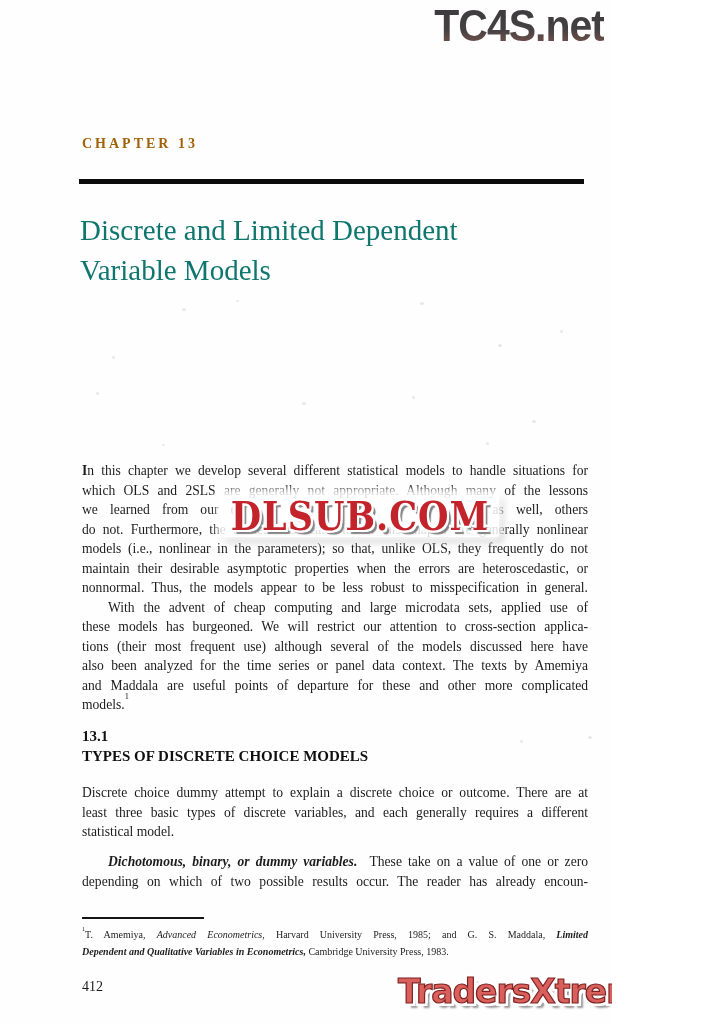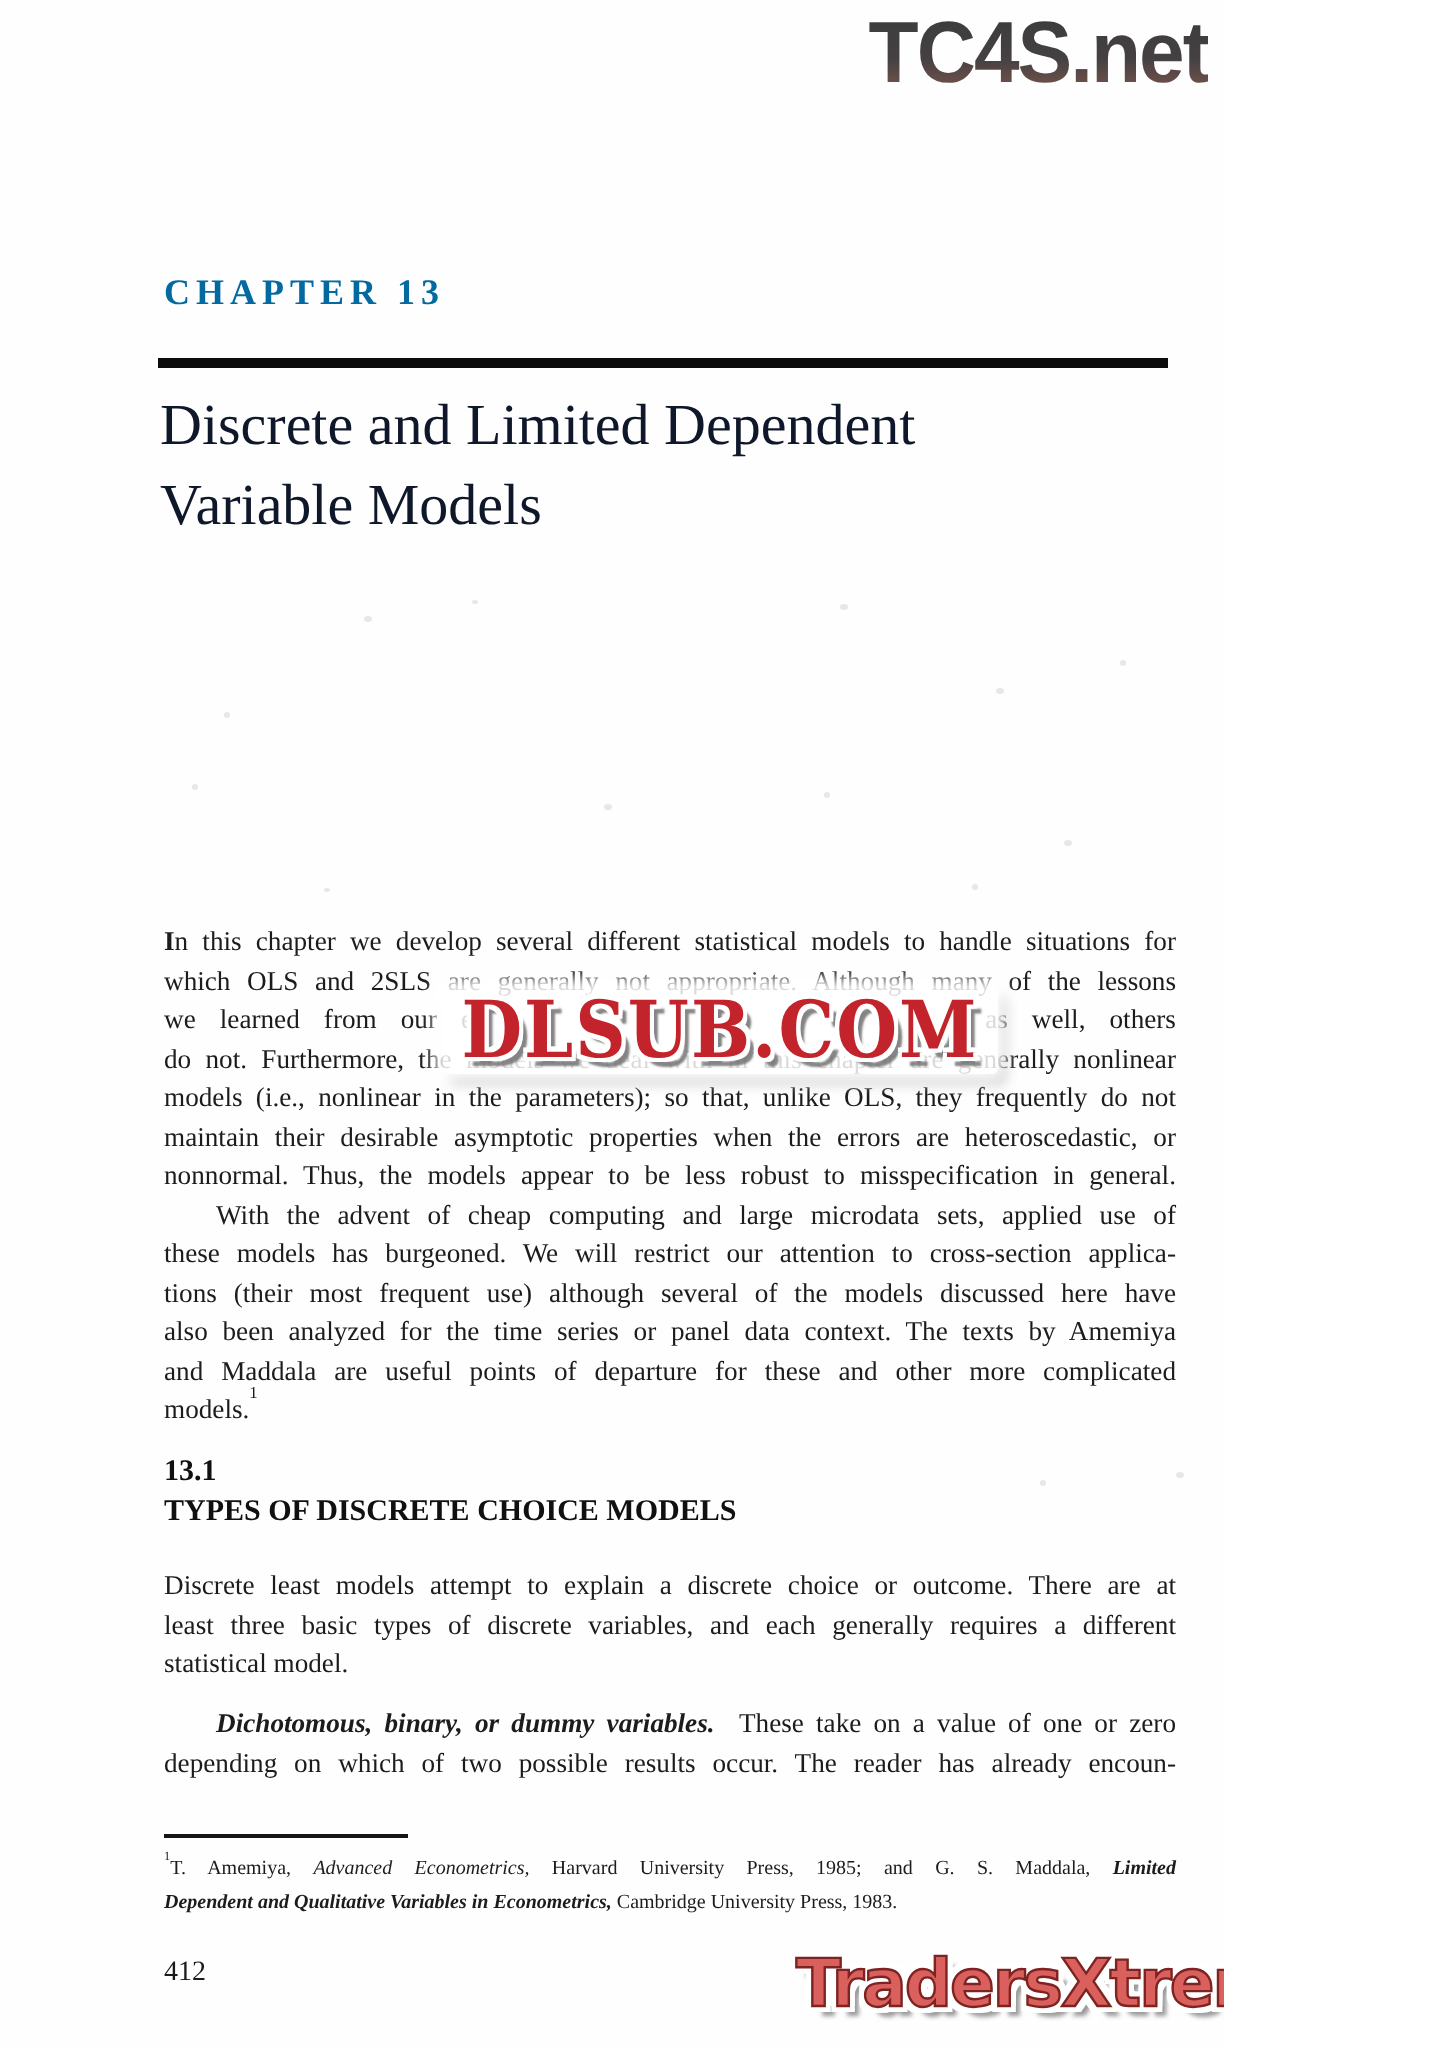--- a/index.html
+++ b/index.html
@@ -48,30 +48,30 @@
     text-shadow:
       -3px -3px 0 #ffffff, 3px -3px 0 #ffffff, -3px 3px 0 #ffffff, 3px 3px 0 #ffffff,
       -3px 0 0 #ffffff, 3px 0 0 #ffffff, 0 -3px 0 #ffffff, 0 3px 0 #ffffff,
       5px 5px 2px rgba(120,120,120,0.75);
     z-index:5;
     margin-left:40px;
   }
   
   .chapter-label{
     position:absolute;left:82px;top:136px;
-    font-weight:bold;font-size:18px;letter-spacing:3px;
-    color:#0369a1;
+    font-weight:bold;font-size:14px;letter-spacing:3px;
+    color:#a16207;
   }
   .chapter-rule{
     position:absolute;left:79px;top:179px;width:505px;height:5px;
     background:#0c0c0c;
   }
   .chapter-title{
-    position:absolute;left:80px;top:193px;width:520px;
-    font-size:29px;line-height:40px;font-weight:400;color:#0f172a;
+    position:absolute;left:80px;top:210px;width:520px;
+    font-size:29px;line-height:40px;font-weight:400;color:#0f766e;
   }
   
   .textblock{
     position:absolute;left:82px;width:506px;
     font-size:13.6px;line-height:19.5px;
   }
   .tline{text-align:justify;text-align-last:justify;}
   .tline.short{text-align-last:left;}
   .tline.indent{text-indent:26px;}
   .flow1{top:461px;}
@@ -159,21 +159,21 @@
   <div class="wm-mid">
     <span class="wm-mid-text">DLSUB.COM</span>
   </div>
 
   <div class="section-head">
     <div>13.1</div>
     <div>TYPES OF DISCRETE CHOICE MODELS</div>
   </div>
 
   <div class="textblock p3">
-      <div class="tline">Discrete least models attempt to explain a discrete choice or outcome. There are at</div>
+      <div class="tline">Discrete choice dummy attempt to explain a discrete choice or outcome. There are at</div>
       <div class="tline">least three basic types of discrete variables, and each generally requires a different</div>
       <div class="tline short">statistical model.</div>
     </div>
 
   <div class="textblock p4">
       <div class="tline indent"><b><i>Dichotomous, binary, or dummy variables.</i></b>&nbsp;&nbsp;These take on a value of one or zero</div>
       <div class="tline">depending on which of two possible results occur. The reader has already encoun-</div>
     </div>
 
   <div class="footnote-rule"></div>

